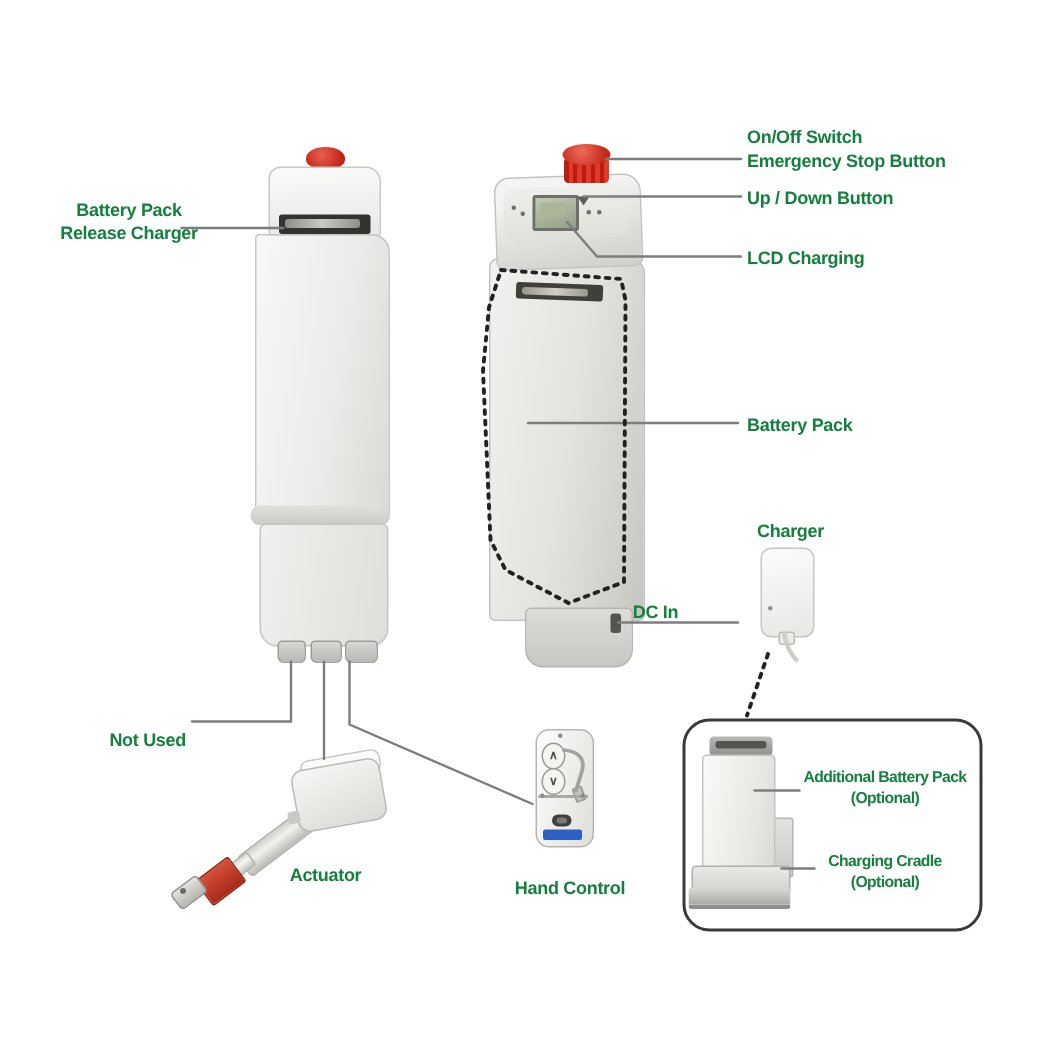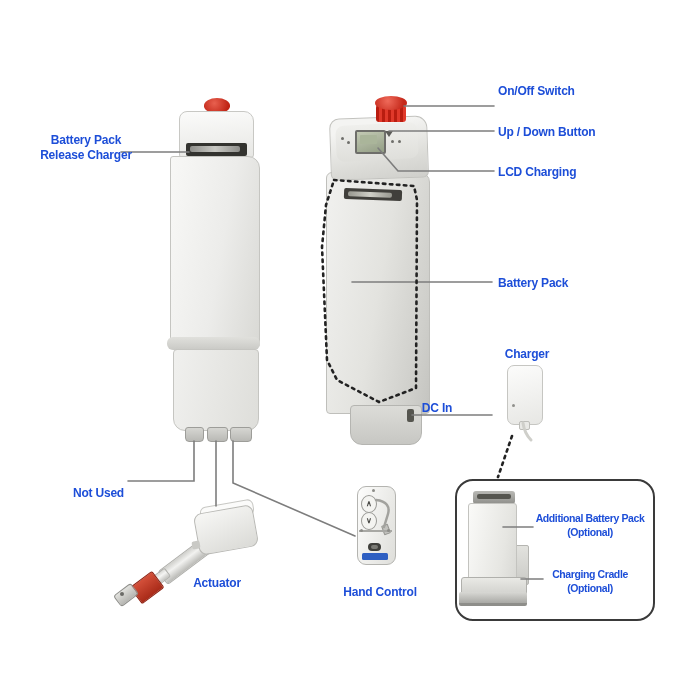--- a/index.html
+++ b/index.html
@@ -1,19 +1,19 @@
 <!DOCTYPE html>
 <html><head>
 <meta charset="utf-8">
 <style>
   html,body{margin:0;padding:0;background:#fff;}
   #canvas{position:relative;width:700px;height:700px;background:#fff;overflow:hidden;
           font-family:"Liberation Sans", sans-serif;}
   .abs{position:absolute;}
-  .label{position:absolute;font-weight:700;color:#1d4ed8;font-size:12px;line-height:15px;letter-spacing:-0.2px;}
+  .label{position:absolute;font-weight:700;color:#15803d;font-size:12px;line-height:15px;letter-spacing:-0.2px;}
   .label.center{text-align:center;}
   .label.right{text-align:right;}
   .panel-label{font-size:10.5px;line-height:14px;letter-spacing:-0.4px;}
 
   
   .l-dome{left:204px;top:98px;width:26px;height:15px;border-radius:50% 50% 45% 45%;
           background:radial-gradient(circle at 40% 35%, #e8604f, #c02415 75%);}
   .l-cap{left:179px;top:111px;width:73px;height:45px;border:1px solid #c8c8c4;border-radius:8px 10px 3px 3px;
          background:linear-gradient(175deg,#fbfbfa,#e7e7e4);}
   .l-slot{left:186px;top:143px;width:61px;height:13px;background:#33332f;border-radius:2px;}
@@ -195,20 +195,21 @@
     <path d="M 523,423 C 524,430 527,436 531,440" stroke="#cfcfca" stroke-width="3" fill="none" stroke-linecap="round"></path>
     <path d="M 376,500 C 387,501 390,507 388,514 L 384,527" stroke="#a2a29e" stroke-width="2.5" fill="none" stroke-linecap="round"></path>
   </svg>
 
   <div class="label center" style="left:31px;top:133px;width:110px;">
     <div>Battery Pack</div>
     <div>Release Charger</div>
   </div>
 
   <div class="label" style="left:498px;top:84px;">On/Off Switch</div>
+  <div class="label" style="left:498px;top:100px;">Emergency Stop Button</div>
   <div class="label" style="left:498px;top:125px;">Up / Down Button</div>
   <div class="label" style="left:498px;top:165px;">LCD Charging</div>
   <div class="label" style="left:498px;top:276px;">Battery Pack</div>
   <div class="label center" style="left:500px;top:347px;width:54px;">Charger</div>
   <div class="label center" style="left:412px;top:401px;width:50px;">DC In</div>
   <div class="label right" style="left:42px;top:474px;width:82px;margin-top:12px;">Not Used</div>
   <div class="label center" style="left:187px;top:576px;width:60px;">Actuator</div>
   <div class="label center" style="left:339px;top:585px;width:82px;">Hand Control</div>
 
   <div class="label center panel-label" style="left:527px;top:511px;width:126px;">

